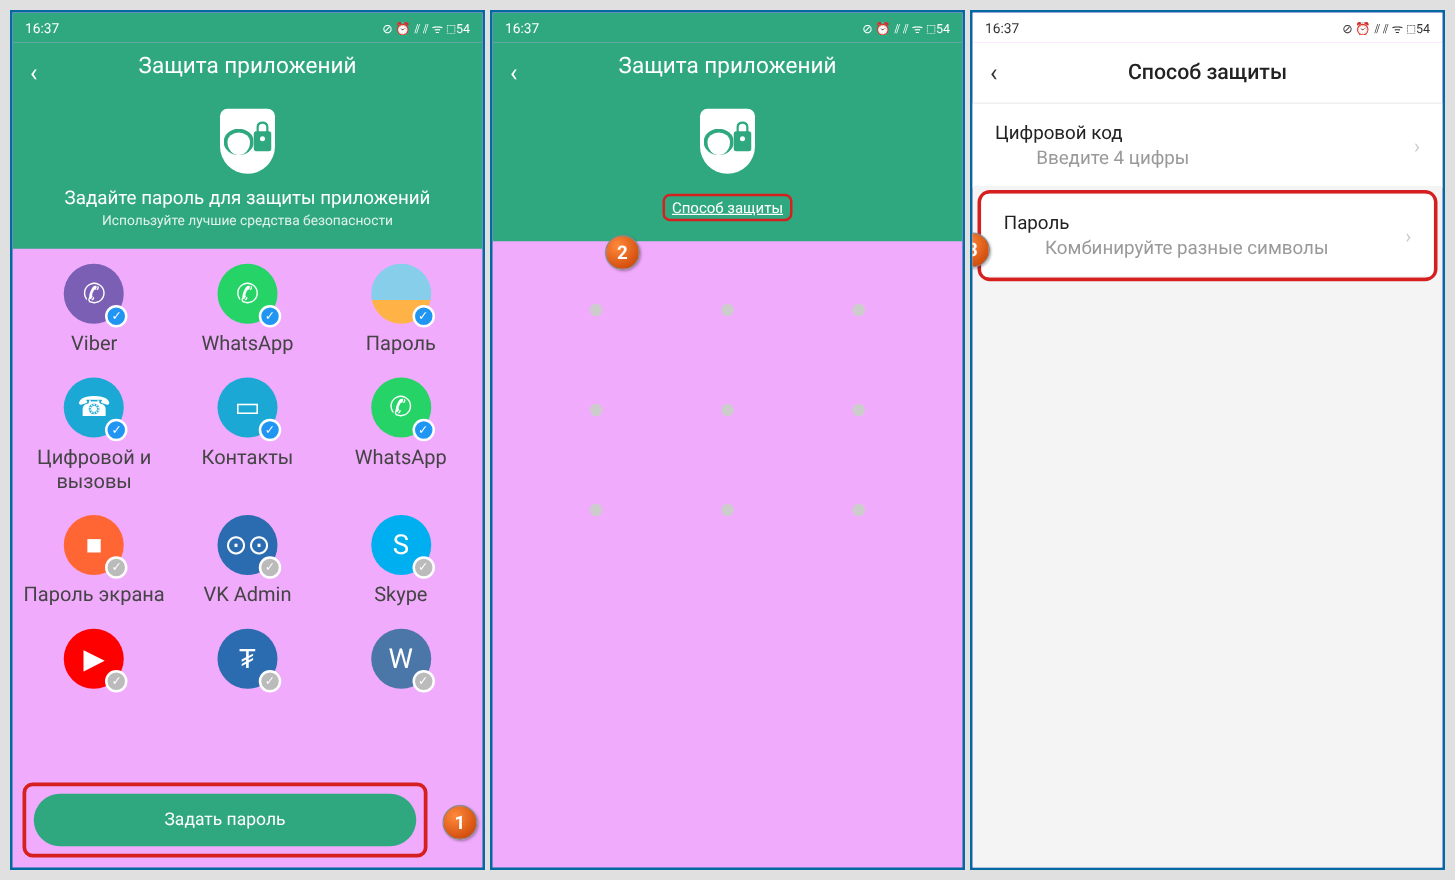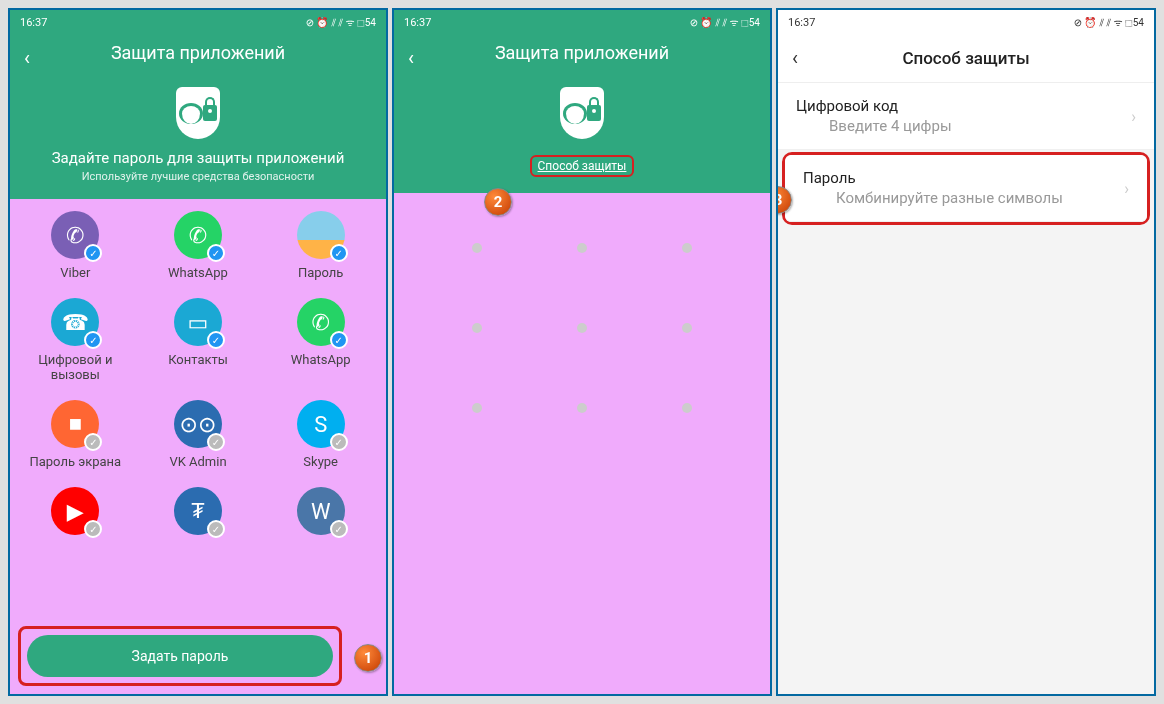--- a/index.html
+++ b/index.html
@@ -18,21 +18,21 @@
 .shield-inner::before { content: ""; position: absolute; top: -8px; left: 2px; width: 6px; height: 8px; border: 2px solid #2fa87f; border-bottom: none; border-radius: 5px 5px 0 0; }
 .shield-inner::after { content: ""; position: absolute; top: 4px; left: 5px; width: 4px; height: 4px; background: #fff; border-radius: 50%; }
 .subtitle { font-size: 15px; margin-bottom: 3px; }
 .hint { font-size: 11px; opacity: 0.85; }
 .link { font-size: 12px; text-decoration: underline; display: inline-block; margin-top: 6px; color: #fff; padding: 2px 6px; }
 .apps { padding: 12px 4px; display: grid; grid-template-columns: repeat(3, 1fr); gap: 18px 0; }
 .app { text-align: center; position: relative; }
 .app-icon { width: 48px; height: 48px; border-radius: 50%; margin: 0 auto 6px; position: relative; display: flex; align-items: center; justify-content: center; font-size: 22px; color: #fff; }
 .check { position: absolute; right: -3px; bottom: -3px; width: 18px; height: 18px; border-radius: 50%; background: #2095f2; border: 2px solid #fff; display: flex; align-items: center; justify-content: center; font-size: 10px; color: #fff; }
 .check.gray { background: #bbb; }
-.app-name { font-size: 13px; color: #444; }
+.app-name { font-size: 16px; color: #444; }
 .btn-primary { position: absolute; bottom: 14px; left: 14px; right: 14px; height: 42px; background: #2fa87f; color: #fff; border-radius: 22px; border: none; font-size: 14px; cursor: pointer; }
 .instruction { text-align: center; font-size: 13px; color: #333; padding: 10px 4px; }
 .pattern { display: grid; grid-template-columns: repeat(3, 1fr); gap: 70px 60px; padding: 50px 60px; justify-items: center; }
 .dot { width: 10px; height: 10px; border-radius: 50%; background: #ccc; }
 .header-white { background: #fff; color: #222; padding: 14px 0; text-align: center; position: relative; border-bottom: 1px solid #eee; }
 .header-white .header-title { font-size: 17px; font-weight: 500; margin: 0; }
 .options { background: #f4f4f4; height: calc(100% - 64px); }
 .option { background: #fff; padding: 14px 18px; display: flex; justify-content: space-between; align-items: center; border-bottom: 1px solid #f0f0f0; }
 .option-title { font-size: 15px; color: #222; margin-bottom: 2px; }
 .option-sub { font-size: 15px; color: #999; margin-left: 33px; }

